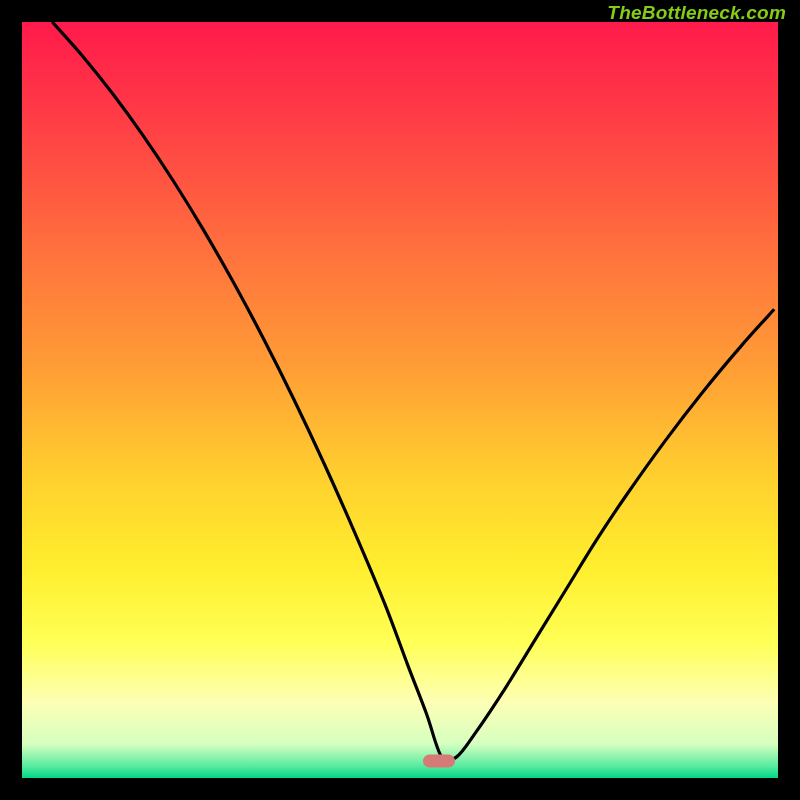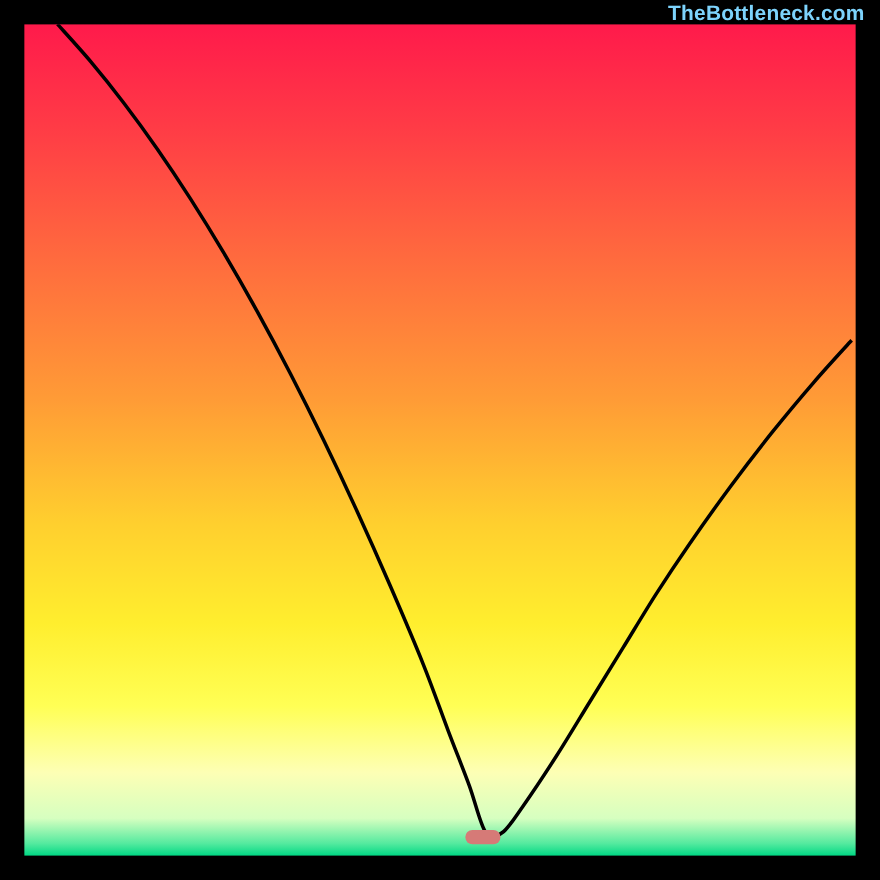--- a/index.html
+++ b/index.html
@@ -44,22 +44,23 @@
     border-radius: 7px;
     transform: translate(-50%, -50%);
   }
   .watermark {
     position: absolute;
     top: 2px;
     right: 14px;
     font-family: Arial, Helvetica, sans-serif;
     font-size: 19px;
     font-weight: bold;
-    color: #7dd3fc;
+    color: #84cc16;
     letter-spacing: 0.2px;
+    font-style: italic;
   }
 </style>
 </head>
 <body>
 
 <div class="frame">
   <div class="plot">
     <svg class="gradient-bg" viewBox="0 0 756 756" preserveAspectRatio="none">
       <defs>
         <linearGradient id="bg-grad" x1="0" y1="0" x2="0" y2="1">

